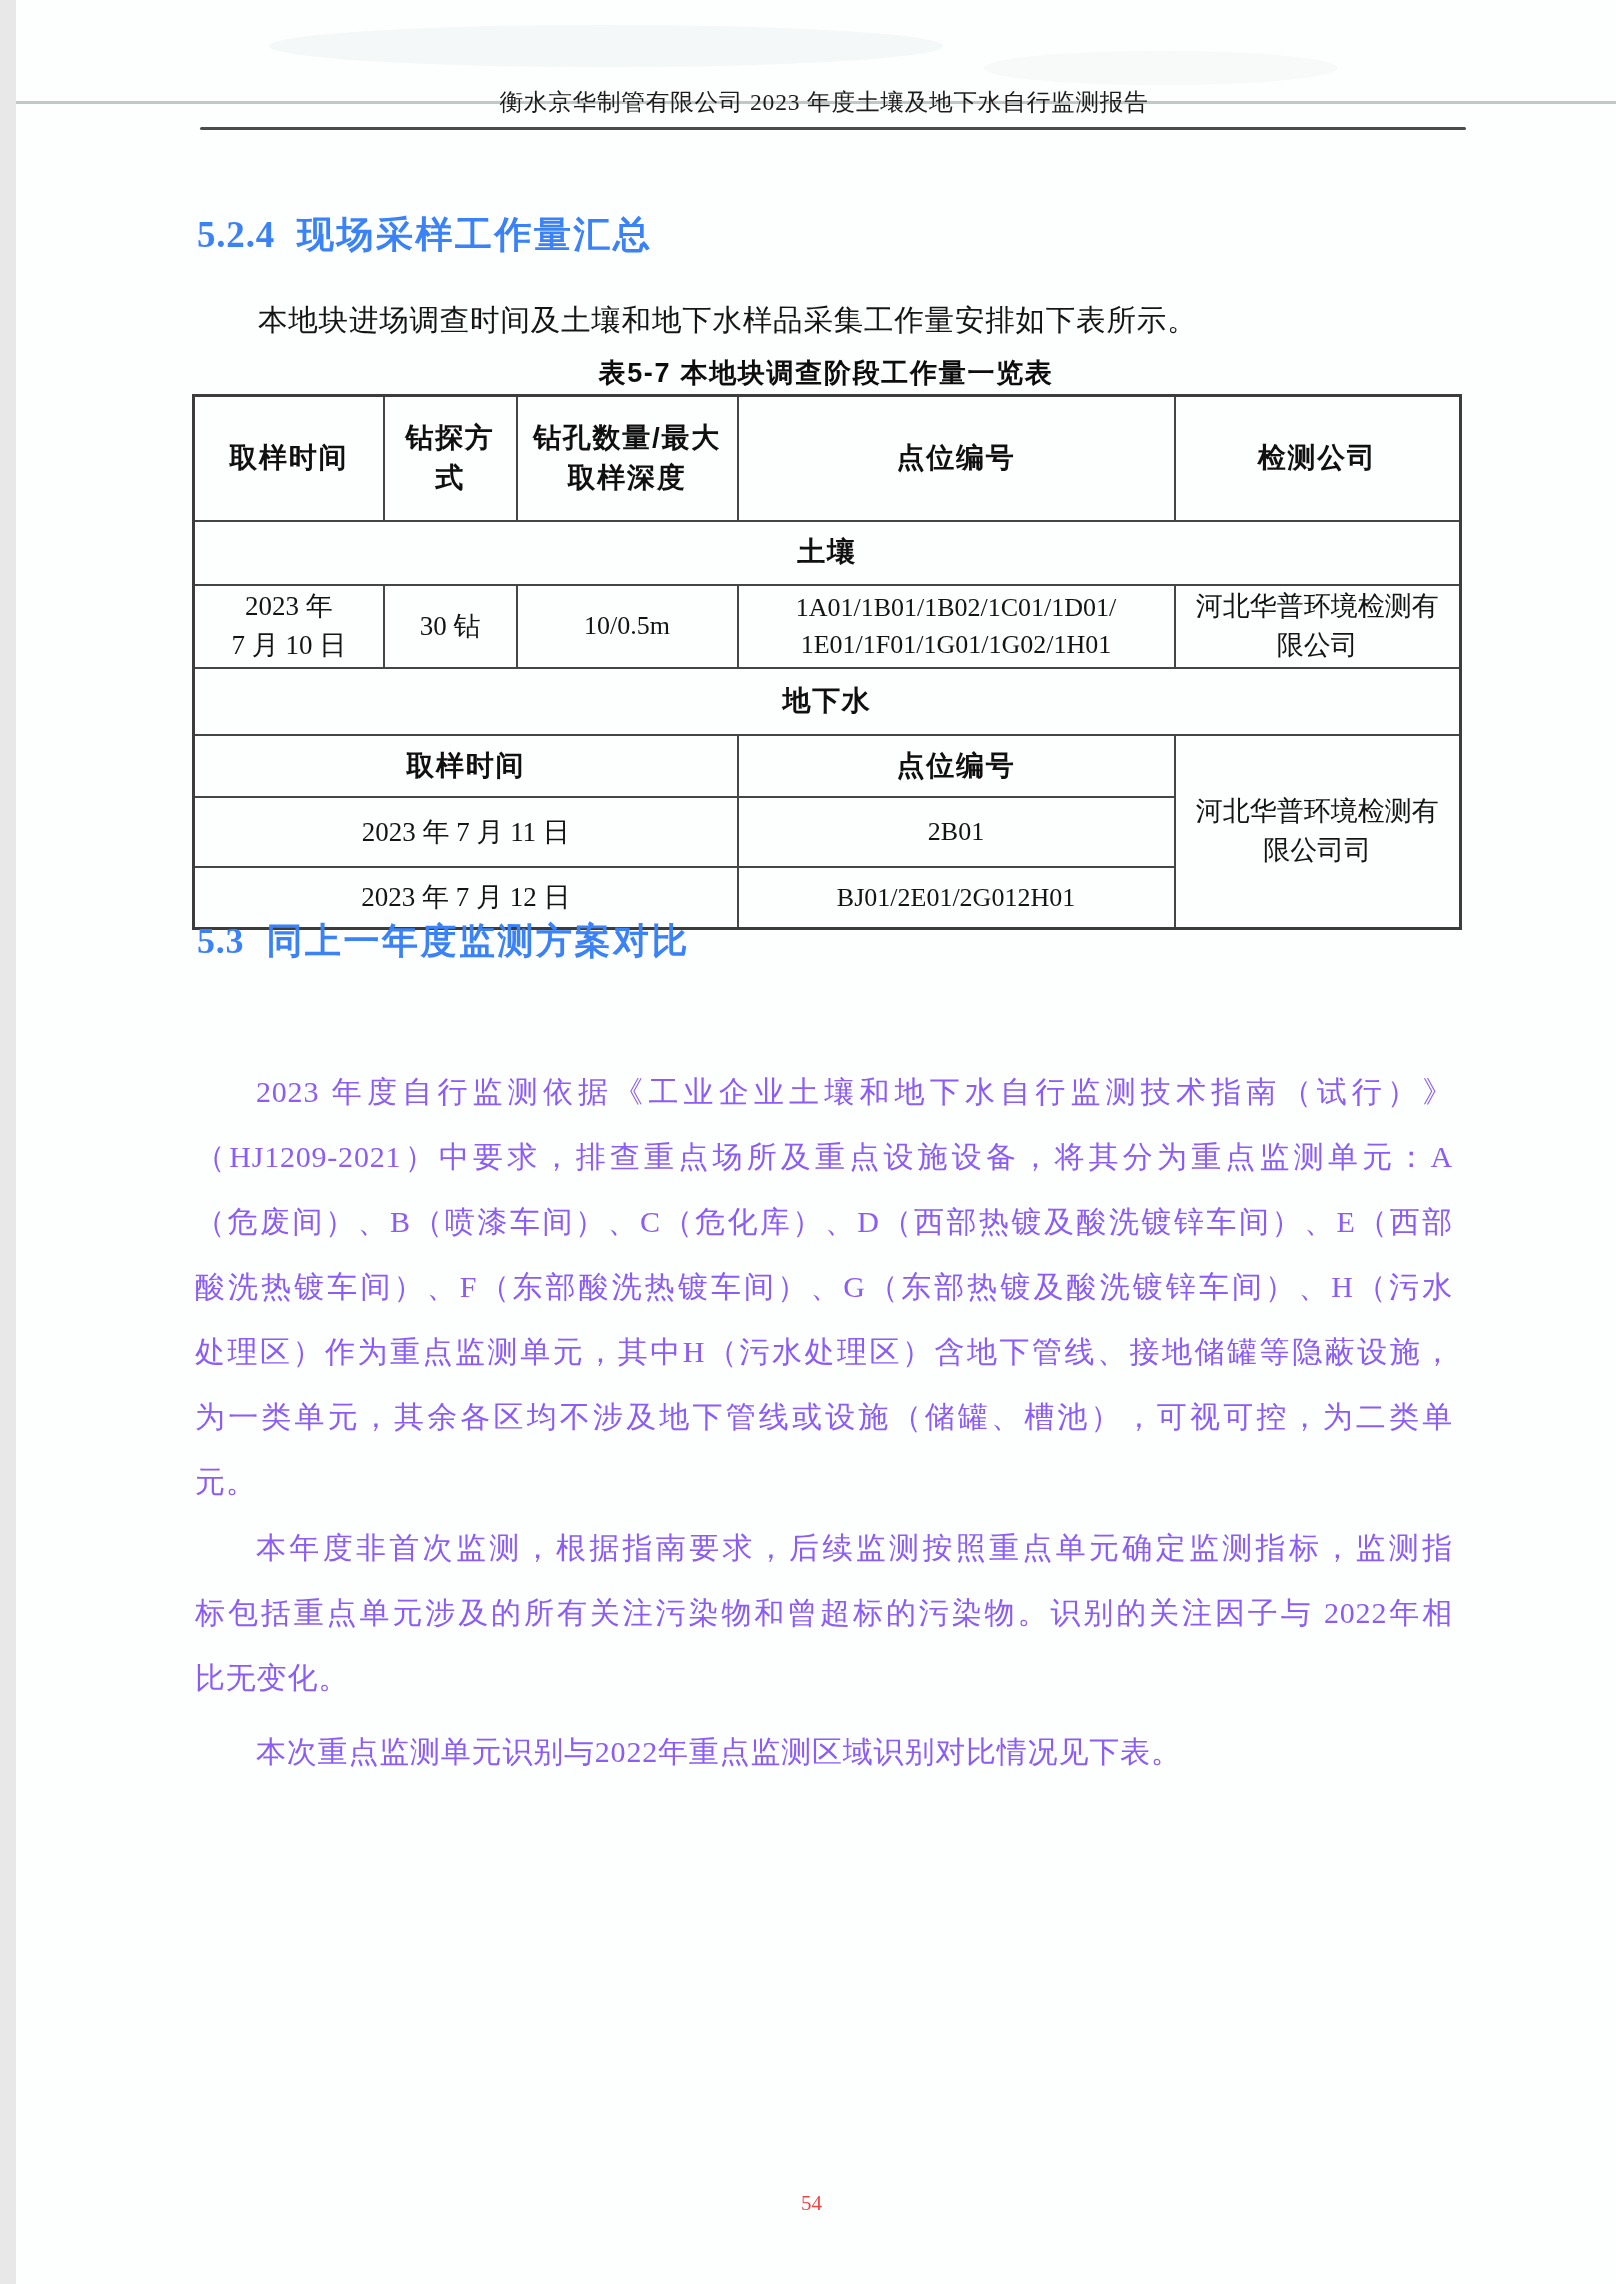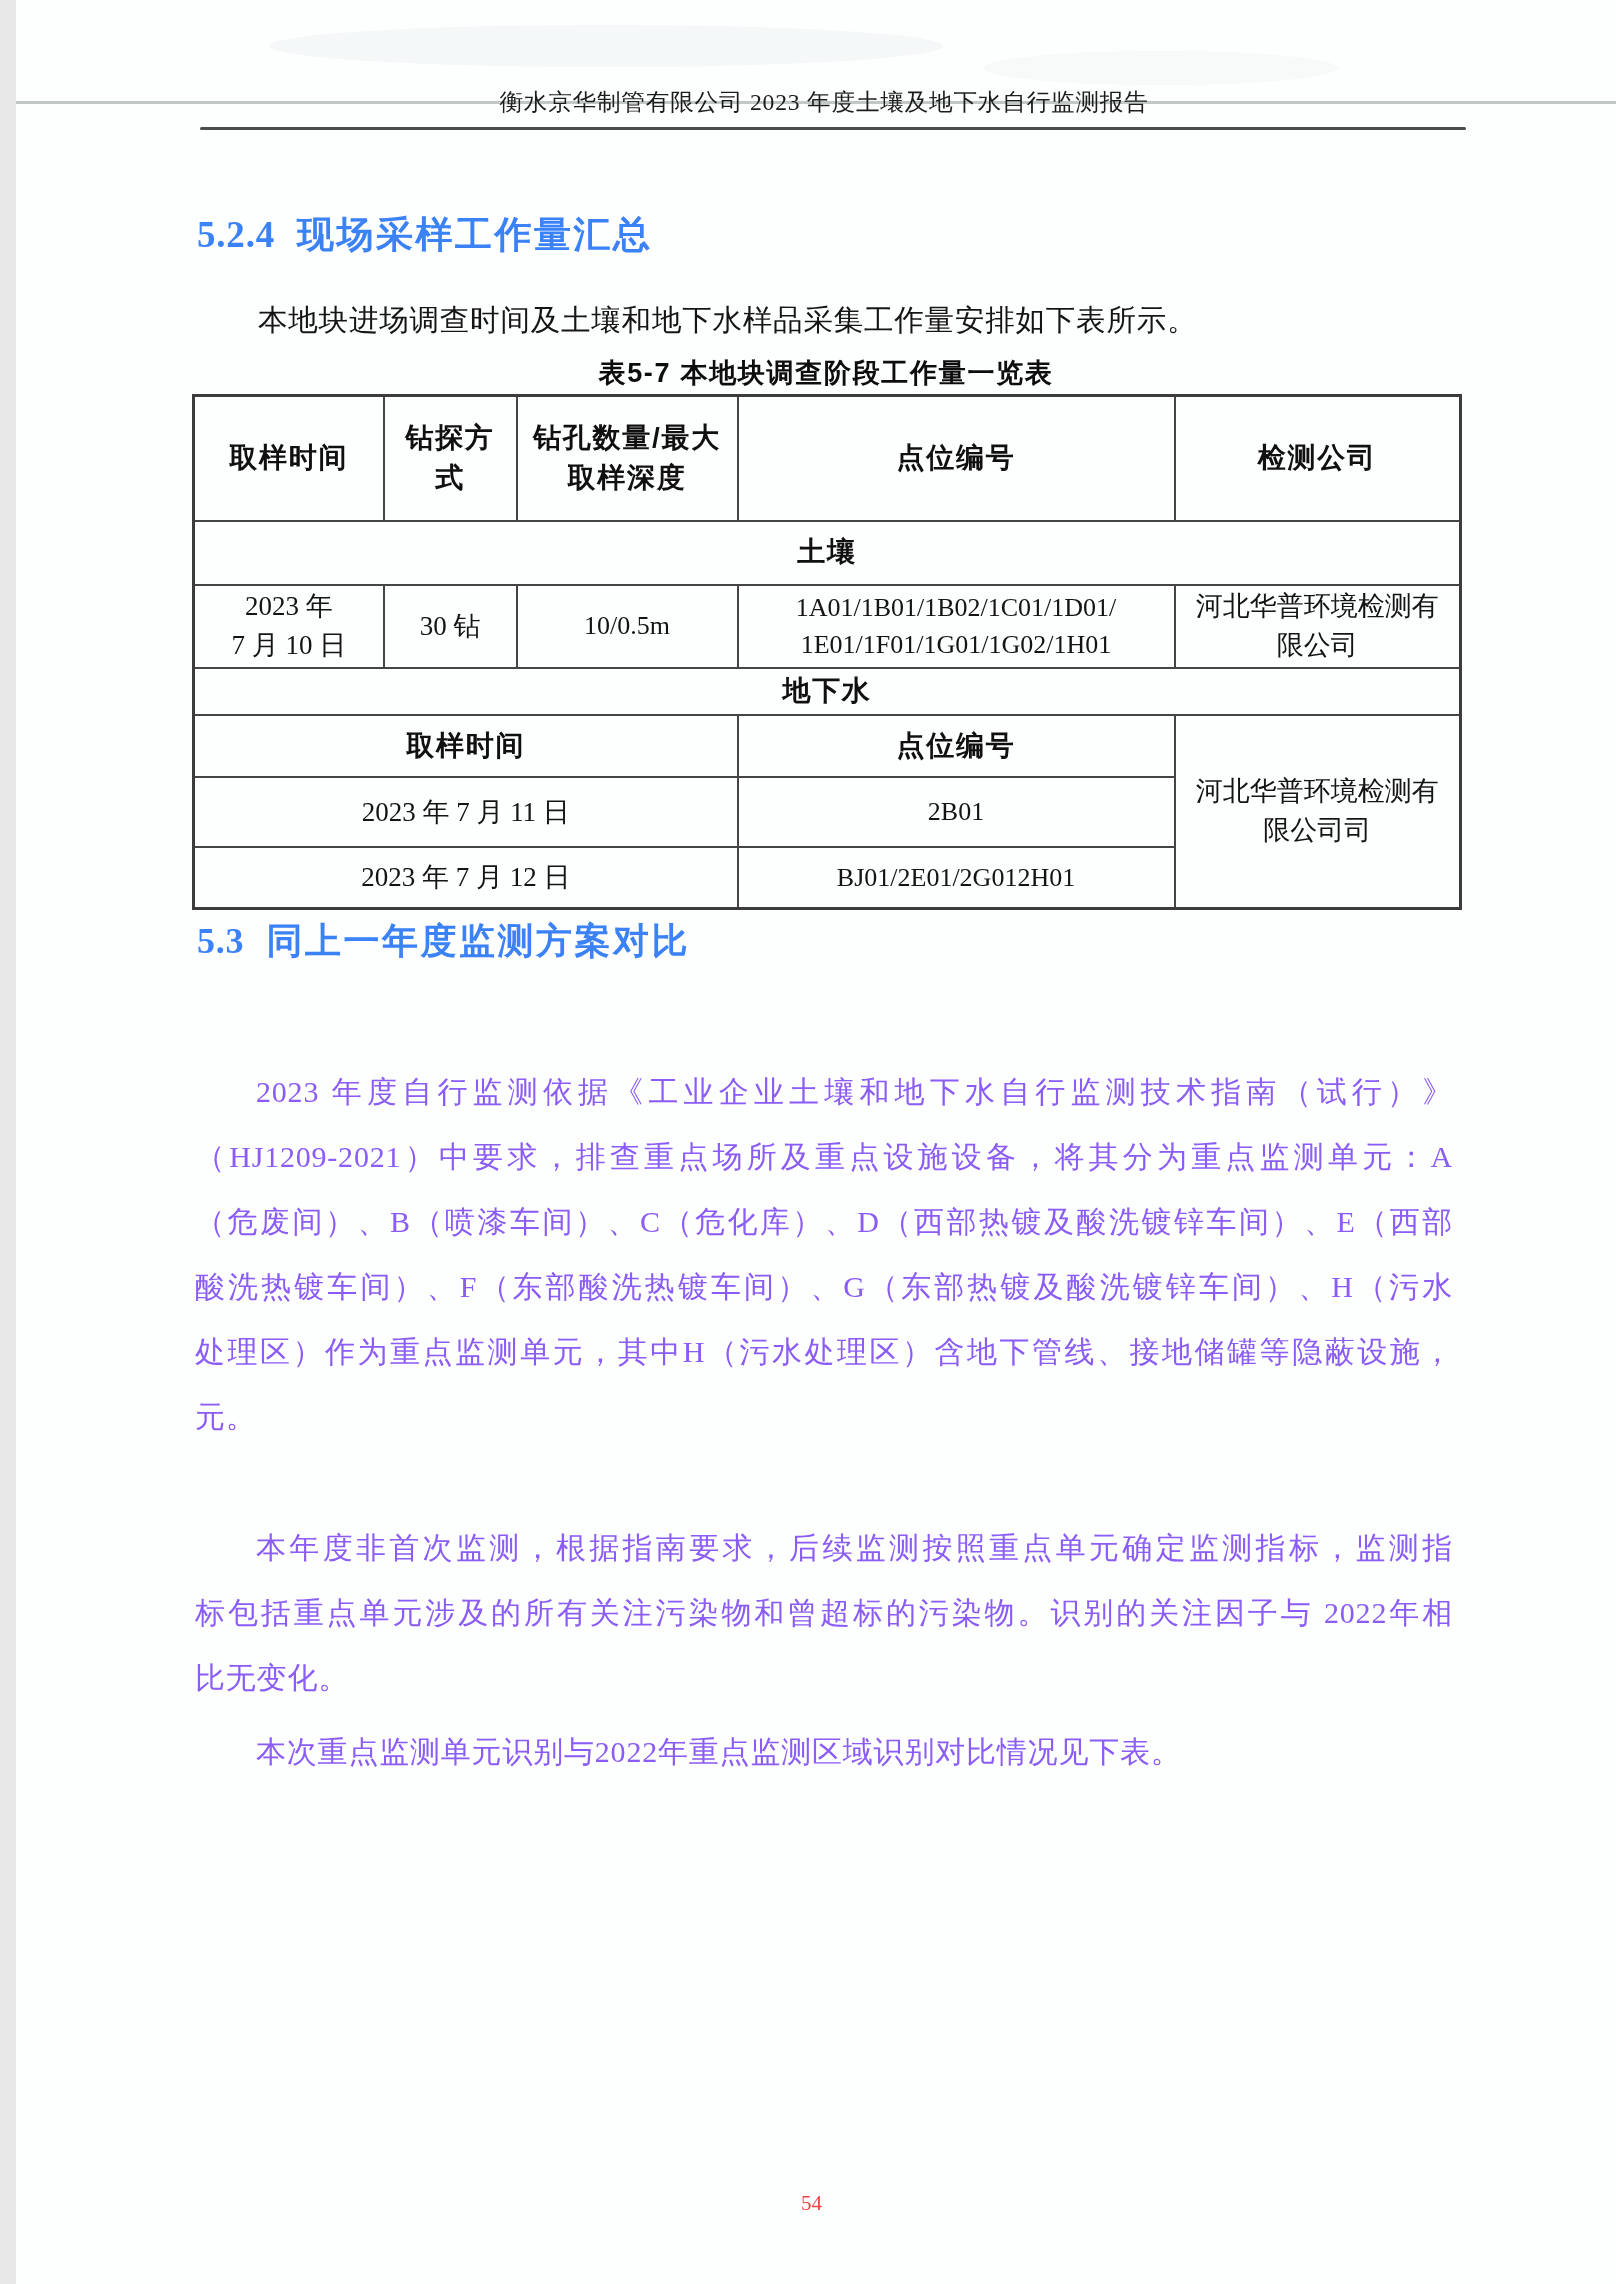--- a/index.html
+++ b/index.html
@@ -134,21 +134,21 @@
         <div>7 月 10 日</div>
       </td>
       <td>30 钻</td>
       <td class="latin">10/0.5m</td>
       <td class="latin">
         <div>1A01/1B01/1B02/1C01/1D01/</div>
         <div>1E01/1F01/1G01/1G02/1H01</div>
       </td>
       <td>河北华普环境检测有限公司</td>
     </tr>
-    <tr style="height:47px;">
+    <tr style="height:67px;">
       <td class="hei" colspan="5">地下水</td>
     </tr>
     <tr style="height:62px;">
       <td class="hei" colspan="3">取样时间</td>
       <td class="hei">点位编号</td>
       <td rowspan="3">河北华普环境检测有限公司司</td>
     </tr>
     <tr style="height:70px;">
       <td colspan="3">2023 年 7 月 11 日</td>
       <td class="latin">2B01</td>
@@ -163,20 +163,21 @@
   <div class="h1 h-53">
     <span class="num">5.3</span><span class="txt">同上一年度监测方案对比</span>
   </div>
 
   <div class="bodyblock bb1">
     <div class="line indent">2023 年度自行监测依据《工业企业土壤和地下水自行监测技术指南（试行）》</div>
     <div class="line">（HJ1209-2021）中要求，排查重点场所及重点设施设备，将其分为重点监测单元：A</div>
     <div class="line">（危废间）、B（喷漆车间）、C（危化库）、D（西部热镀及酸洗镀锌车间）、E（西部</div>
     <div class="line">酸洗热镀车间）、F（东部酸洗热镀车间）、G（东部热镀及酸洗镀锌车间）、H（污水</div>
     <div class="line">处理区）作为重点监测单元，其中H（污水处理区）含地下管线、接地储罐等隐蔽设施，</div>
+    <div class="line">为一类单元，其余各区均不涉及地下管线或设施（储罐、槽池），可视可控，为二类单</div>
     <div class="line last">元。</div>
   </div>
 
   <div class="bodyblock bb2">
     <div class="line indent">本年度非首次监测，根据指南要求，后续监测按照重点单元确定监测指标，监测指</div>
     <div class="line">标包括重点单元涉及的所有关注污染物和曾超标的污染物。识别的关注因子与 2022年相</div>
     <div class="line last">比无变化。</div>
   </div>
 
   <div class="bodyblock bb3">

